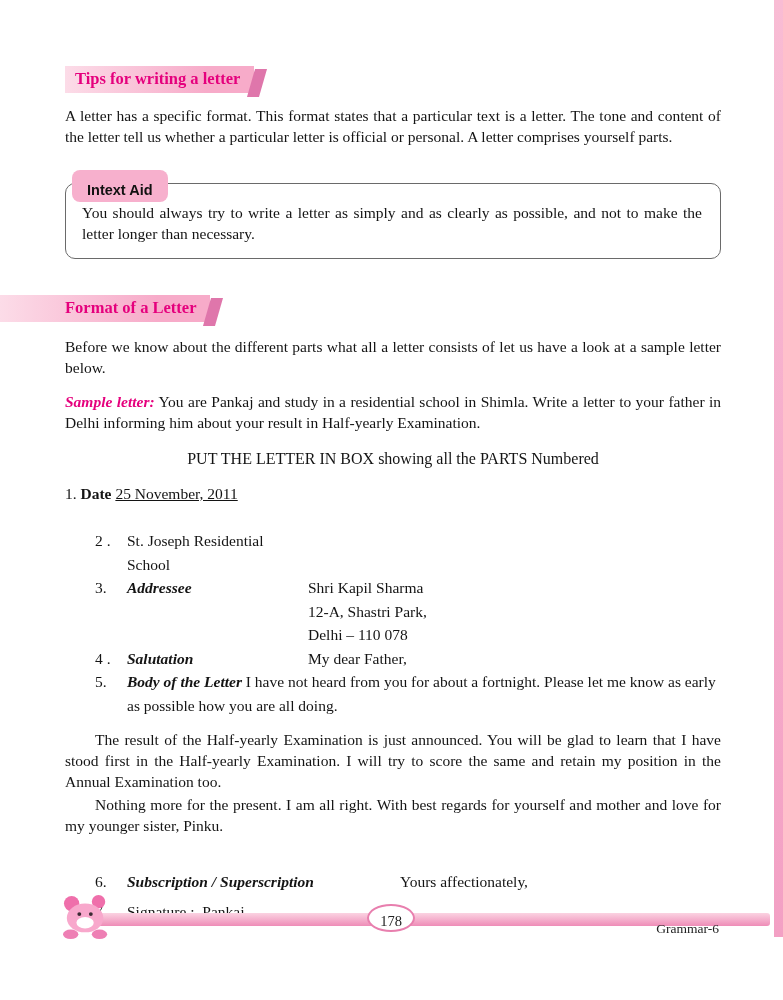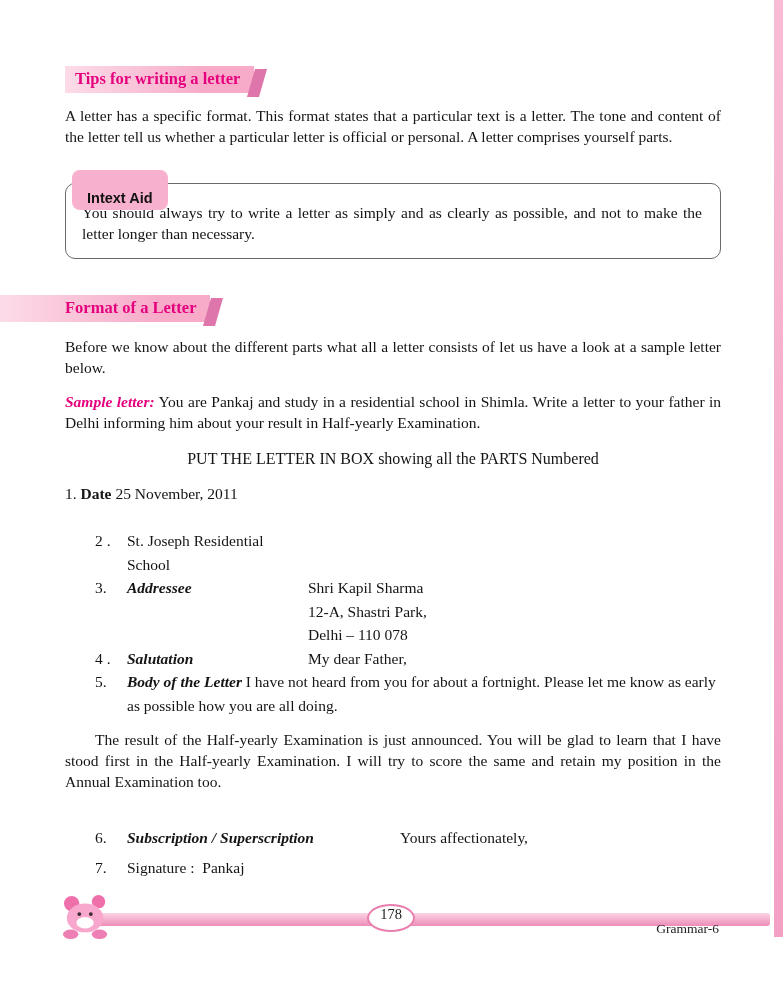--- a/index.html
+++ b/index.html
@@ -40,34 +40,34 @@
 
   
   .intext {
     position: relative; margin-top: 36px;
     border: 1.2px solid #6a6a6a; border-radius: 10px;
     padding: 18px 18px 14px 16px;
   }
   .intext-pill {
     position: absolute; top: -14px; left: 6px;
     background: #f7b0cd; border-radius: 8px;
-    padding: 20px 15px 4px;
+    padding: 12px 15px 4px;
     font-family: "Liberation Sans", sans-serif;
     font-weight: bold; font-size: 14.5px; color: #111;
   }
 
   .before-para { margin-top: 14px; }
   .sample-para { margin-top: 13px; }
   .sample-label { color:#e5007d; font-weight: bold; font-style: italic; }
 
   .box-heading { margin-top: 16px; text-align: center; font-size: 16px; line-height: 20px; }
 
   .date-line { margin-top: 16px; font-size: 15.5px; }
   .date-label { font-weight: bold; }
-  .underline { }
+  .underline { text-decoration: underline; }
 
   
   .parts { margin-top: 26px; margin-left: 30px; font-size: 15.5px; }
   .part-row { display: grid; grid-template-columns: 32px 181px 1fr; line-height: 23.5px; }
   .part-row.body-row { grid-template-columns: 32px 1fr; }
   .plabel { font-weight: bold; font-style: italic; }
   .pline { line-height: 23.5px; }
   .inline-label { font-weight: bold; font-style: italic; }
   .body-flow { text-align: left; }
 
@@ -79,21 +79,21 @@
 
   
   .footer-bar {
     position: absolute; top: 913px; left: 80px; width: 690px; height: 13px;
     background: linear-gradient(180deg,#fbd3e2,#ee8cb7);
     border-radius: 3px;
   }
   .page-oval {
     position: absolute; top: 904px; left: 367px; width: 48px; height: 28px;
     background: #fff; border: 2px solid #e87fae; border-radius: 50%;
-    display: flex; align-items: flex-start; justify-content: center;
+    display: flex; align-items: flex-end; justify-content: center;
     font-size: 14.5px; color: #222; z-index: 2;
   }
   .book-label {
     position: absolute; top: 921px; right: 64px;
     font-size: 13.5px; color: #222; z-index: 2;
   }
   .mascot { position: absolute; left: 58px; top: 893px; width: 58px; height: 48px; z-index: 3; }
 </style>
 </head>
 <body>
@@ -170,20 +170,21 @@
         <span>5.</span>
         <span class="body-flow">
           <span class="inline-label">Body of the Letter</span>
           <span>I have not heard from you for about a fortnight. Please let me know as early as possible how you are all doing.</span>
         </span>
       </div>
 
     </div>
 
     <p class="body-text result-para">The result of the Half-yearly Examination is just announced. You will be glad to learn that I have stood first in the Half-yearly Examination. I will try to score the same and retain my position in the Annual Examination too.</p>
+    <p class="body-text closing-para">Nothing more for the present. I am all right. With best regards for yourself and mother and love for my younger sister, Pinku.</p>
 
     <div class="sub-row">
       <span>6.</span>
       <span class="plabel">Subscription / Superscription</span>
       <span>Yours affectionately,</span>
     </div>
 
     <div class="sig-row">
       <span>7.</span>
       <span>

